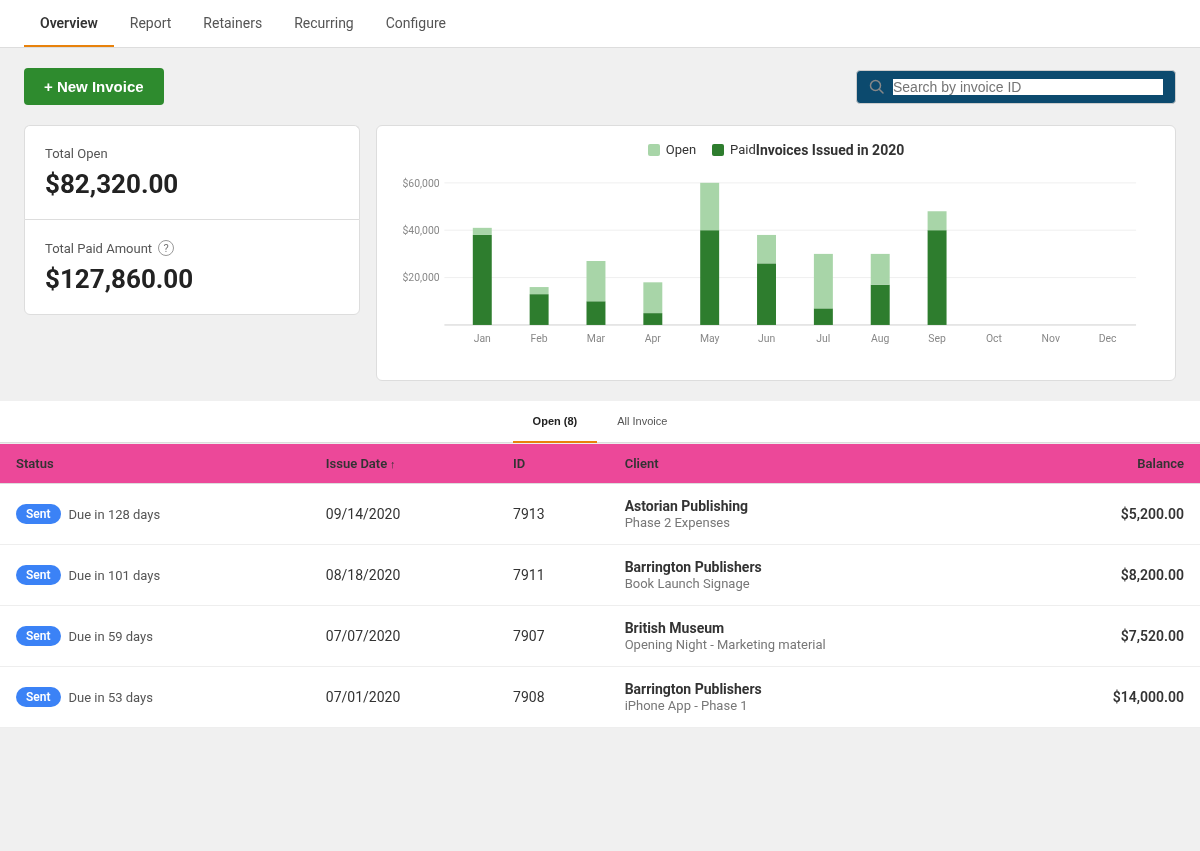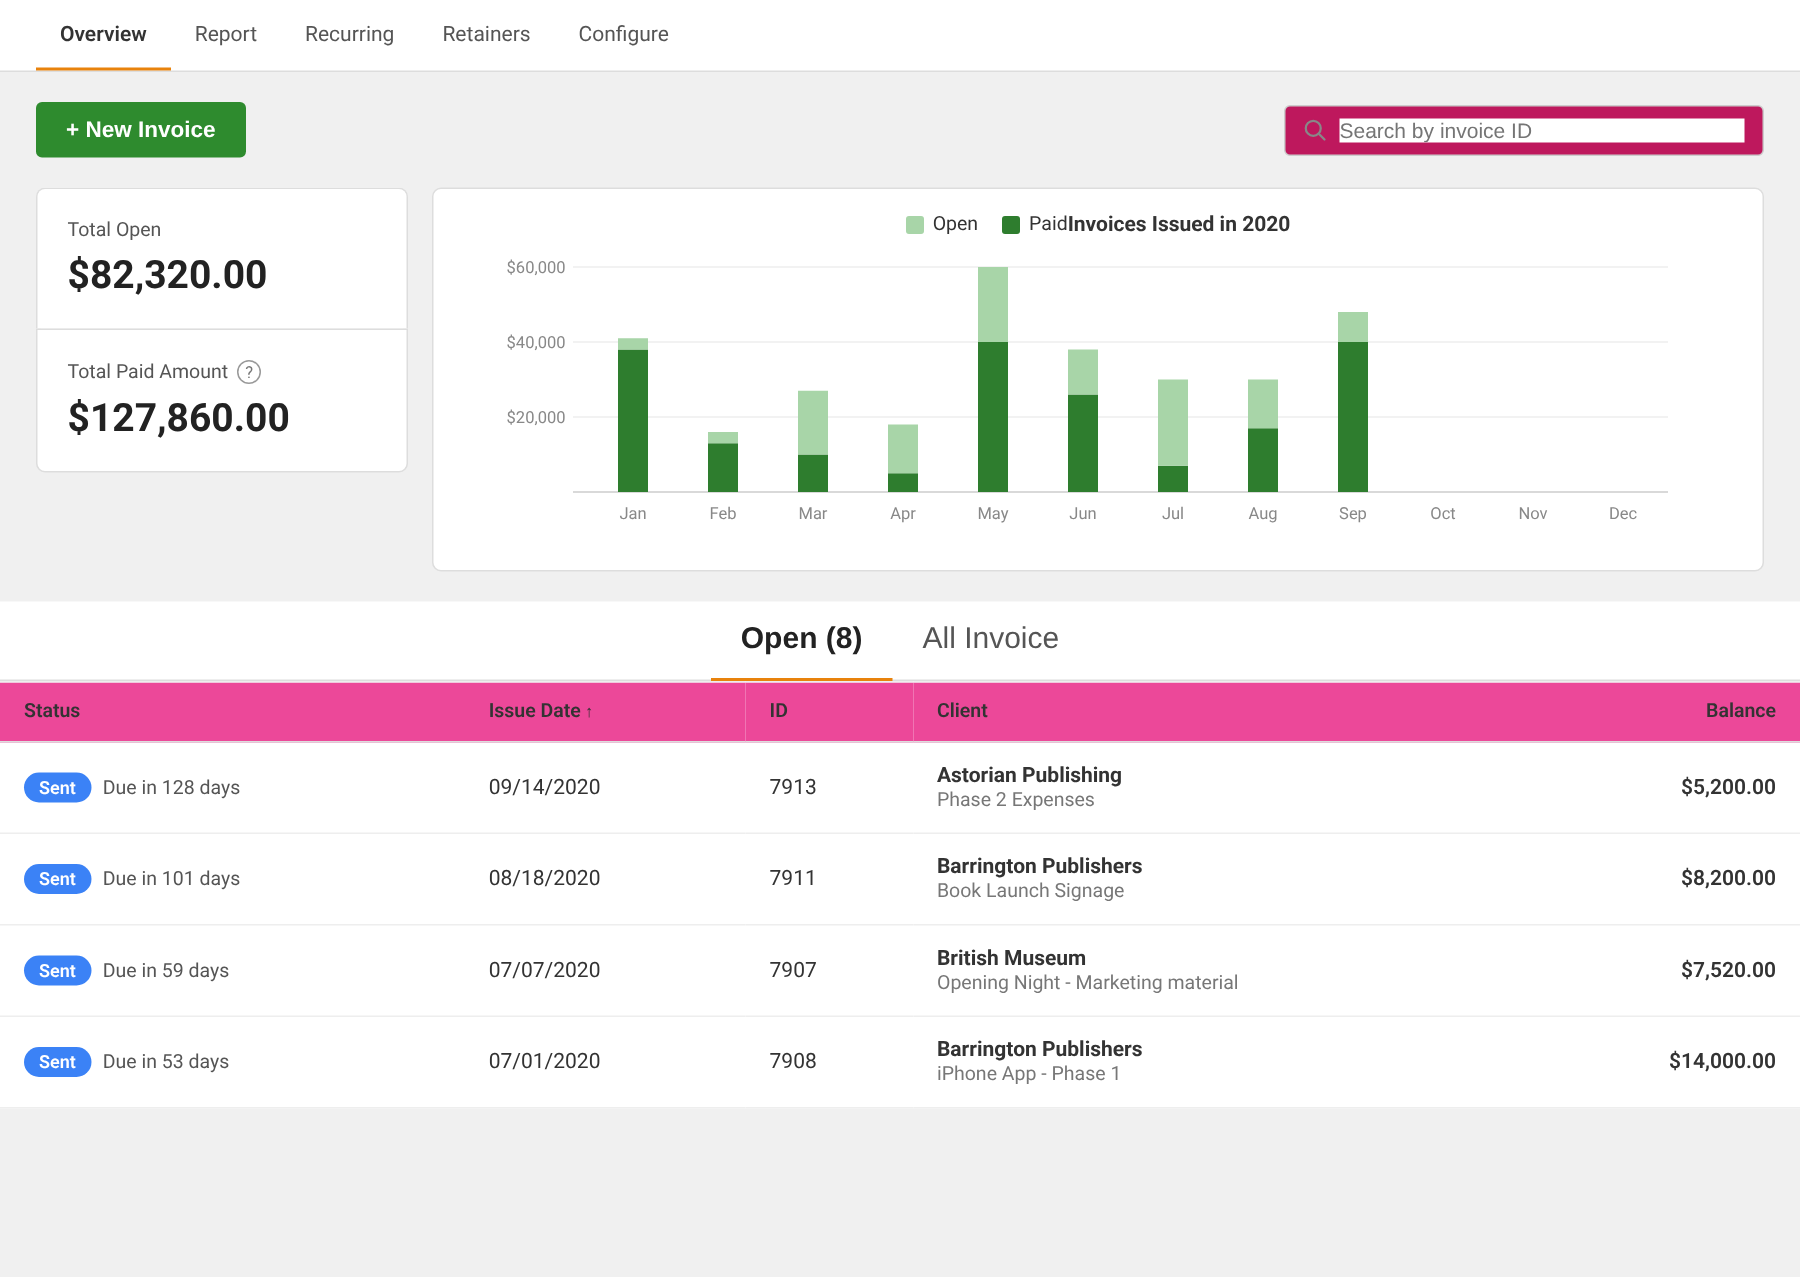--- a/index.html
+++ b/index.html
@@ -57,21 +57,21 @@
       font-weight: 600;
       cursor: pointer;
       display: flex;
       align-items: center;
       gap: 6px;
     }
 
     .search-box {
       display: flex;
       align-items: center;
-      background: #be185d;
+      background: #0c4a6e;
       border: 1px solid #ccc;
       border-radius: 4px;
       padding: 8px 12px;
       width: 320px;
       gap: 8px;
     }
     .search-box input {
       border: none;
       outline: none;
       font-size: 14px;
@@ -87,21 +87,21 @@
     .summary-row {
       display: flex;
       gap: 16px;
       margin-bottom: 20px;
     }
 
     .summary-cards {
       display: flex;
       flex-direction: column;
       gap: 0;
-      width: 248px;
+      width: 336px;
       flex-shrink: 0;
     }
     .summary-card {
       background: #fff;
       border: 1px solid #ddd;
       padding: 20px 20px;
     }
     .summary-card:first-child {
       border-bottom: none;
       border-radius: 6px 6px 0 0;
@@ -166,21 +166,21 @@
       border-radius: 2px;
     }
     .chart-title {
       font-weight: 700;
       font-size: 14px;
     }
     .tab-btn {
       padding: 14px 20px;
       border: none;
       background: none;
-      font-size: 20px;
+      font-size: 11px;
       cursor: pointer;
       color: #555;
       border-bottom: 2px solid transparent;
       margin-bottom: -1px;
     }
     .tab-btn.active {
       font-weight: 700;
       color: #222;
       border-bottom: 2px solid #e8820c;
     }
@@ -255,22 +255,22 @@
       align-items: center;
       white-space: nowrap;
     }
   </style>
 </head>
 <body>
 
 <div class="top-nav">
   <a class="nav-tab active">Overview</a>
   <a class="nav-tab">Report</a>
+  <a class="nav-tab">Retainers</a>
   <a class="nav-tab">Recurring</a>
-  <a class="nav-tab">Retainers</a>
   <a class="nav-tab">Configure</a>
 </div>
 
 <div class="main">
 
   <div class="toolbar">
     <button class="new-invoice-btn">+ New Invoice</button>
     <div class="search-box">
       <svg class="search-icon-svg" width="16" height="16" viewBox="0 0 16 16" fill="none">
         <circle cx="6.5" cy="6.5" r="5" stroke="#888" stroke-width="1.5"></circle>

